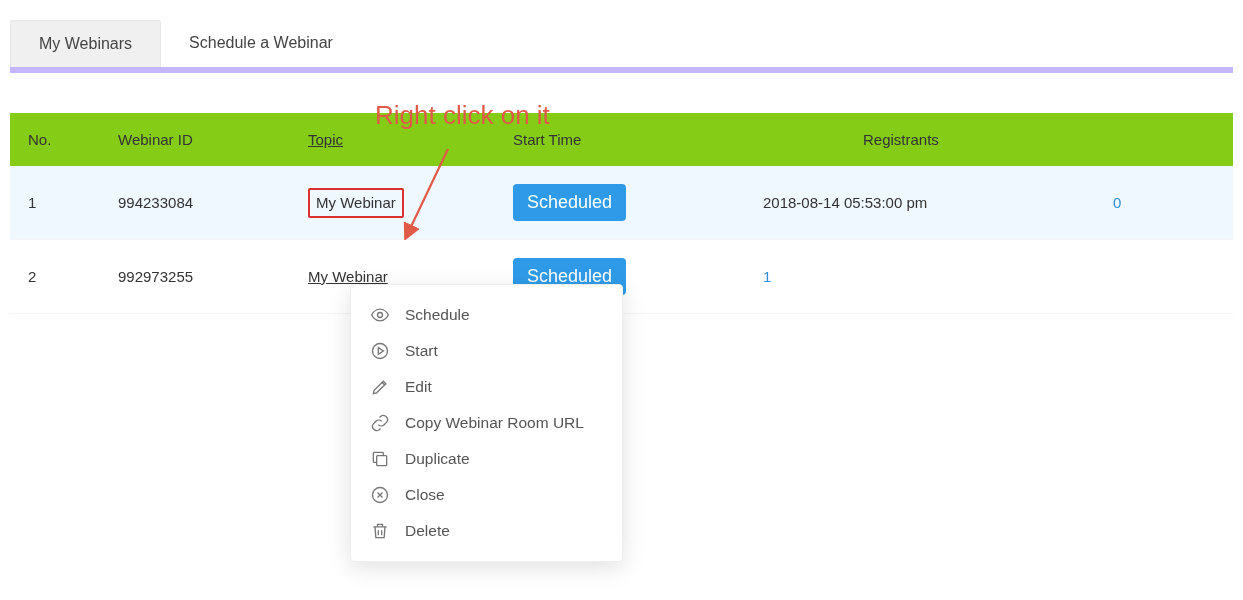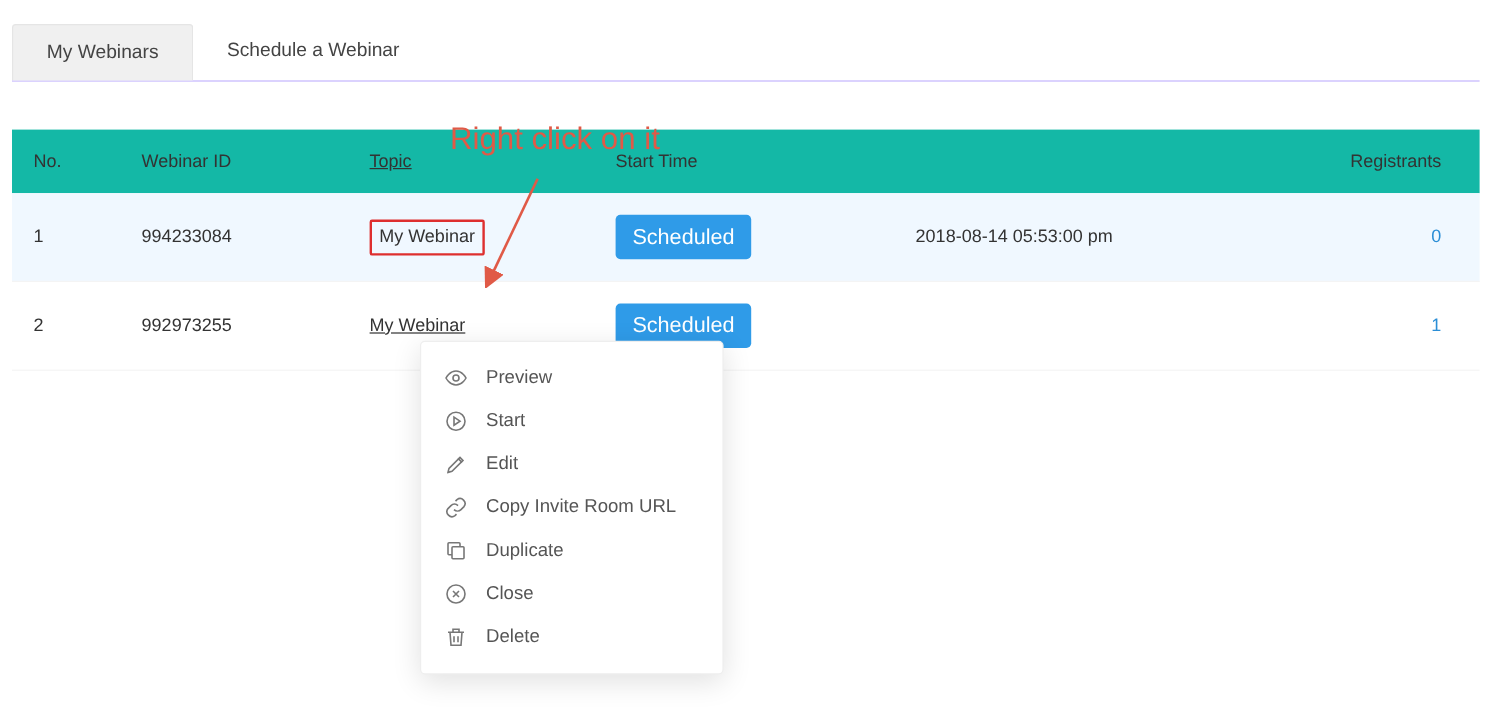--- a/index.html
+++ b/index.html
@@ -1,40 +1,40 @@
 <!DOCTYPE html>
 <html><head>
 <meta charset="utf-8">
 <style>
   * { box-sizing: border-box; }
   body { margin:0; font-family: "Segoe UI", "Helvetica Neue", Arial, sans-serif; color:#333; background:#fff; font-size:15px; }
   .page { width:1243px; height:600px; position:relative; padding:20px 10px; }
 
   
-  .tabs { display:flex; border-bottom:1px solid #c4b5fd; margin-bottom:40px; }
+  .tabs { display:flex; border-bottom:6px solid #c4b5fd; margin-bottom:40px; }
   .tab { padding:14px 28px; font-size:16px; color:#444; cursor:pointer; }
   .tab.active { background:#f0f0f0; border:1px solid #e5e5e5; border-bottom:none; border-radius:3px 3px 0 0; }
 
   
   .annotation { position:absolute; left:375px; top:100px; color:#e05a47; font-size:26px; font-family:"Segoe UI","Helvetica",Arial,sans-serif; pointer-events:none; }
   .arrow { position:absolute; left:400px; top:145px; pointer-events:none; }
 
   
   .table { width:100%; }
-  .thead { background:#14b8a6; }
+  .thead { background:#84cc16; }
   .tr { display:flex; align-items:center; padding:18px 18px; border-bottom:1px solid #f4f4f4; }
   .thead .tr { border-bottom:none; color:#333; font-weight:400; }
   .tr.selected { background:#f0f8ff; }
 
   .c-no     { width:90px; }
   .c-id     { width:190px; }
   .c-topic  { width:205px;text-decoration:underline; }
   .c-status { width:250px; }
   .c-time   { width:350px; }
-  .c-reg    { flex:1; text-align:right; padding-right:14px; }
+  .c-reg    { flex:1; padding-right:14px; }
   .reg-link { color:#2b8ed6; cursor:pointer; }
 
   .topic-hl { display:inline-block; border:2px solid #de2f2f; padding:4px 6px; line-height:1.2; border-radius:2px; }
 
   .badge { display:inline-block; background:#2f9be8; color:#fff; padding:8px 14px; border-radius:4px; font-size:18px; }
 
   
   .context-menu { position:absolute; left:350px; top:284px; background:#fff; border:1px solid #eee; box-shadow:0 6px 24px rgba(0,0,0,.12); padding:12px 30px 12px 10px; border-radius:4px; }
   .cm-item { display:flex; align-items:center; gap:14px; padding:7px 8px; color:#555; cursor:pointer; font-size:15.5px; }
   .cm-icon { width:22px; height:22px; display:flex; align-items:center; justify-content:center; color:#777; }
@@ -103,21 +103,21 @@
   </div>
 
   <div class="context-menu">
     <div class="cm-item">
       <span class="cm-icon">
         <svg viewBox="0 0 24 24" width="20" height="20">
             <path d="M2 12s3.5-7 10-7 10 7 10 7-3.5 7-10 7S2 12 2 12z"></path>
             <circle cx="12" cy="12" r="3"></circle>
           </svg>
       </span>
-      <span>Preview</span>
+      <span>Schedule</span>
     </div>
     <div class="cm-item">
       <span class="cm-icon">
         <svg viewBox="0 0 24 24" width="20" height="20">
             <circle cx="12" cy="12" r="9"></circle>
             <path d="M10 8l6 4-6 4V8z"></path>
           </svg>
       </span>
       <span>Start</span>
     </div>
@@ -130,21 +130,21 @@
       </span>
       <span>Edit</span>
     </div>
     <div class="cm-item">
       <span class="cm-icon">
         <svg viewBox="0 0 24 24" width="20" height="20">
             <path d="M10 14a5 5 0 0 0 7 0l3-3a5 5 0 0 0-7-7l-1.5 1.5"></path>
             <path d="M14 10a5 5 0 0 0-7 0l-3 3a5 5 0 0 0 7 7l1.5-1.5"></path>
           </svg>
       </span>
-      <span>Copy Invite Room URL</span>
+      <span>Copy Webinar Room URL</span>
     </div>
     <div class="cm-item">
       <span class="cm-icon">
         <svg viewBox="0 0 24 24" width="20" height="20">
             <rect x="8" y="8" width="12" height="12" rx="1"></rect>
             <path d="M16 8V5a1 1 0 0 0-1-1H5a1 1 0 0 0-1 1v10a1 1 0 0 0 1 1h3"></path>
           </svg>
       </span>
       <span>Duplicate</span>
     </div>

